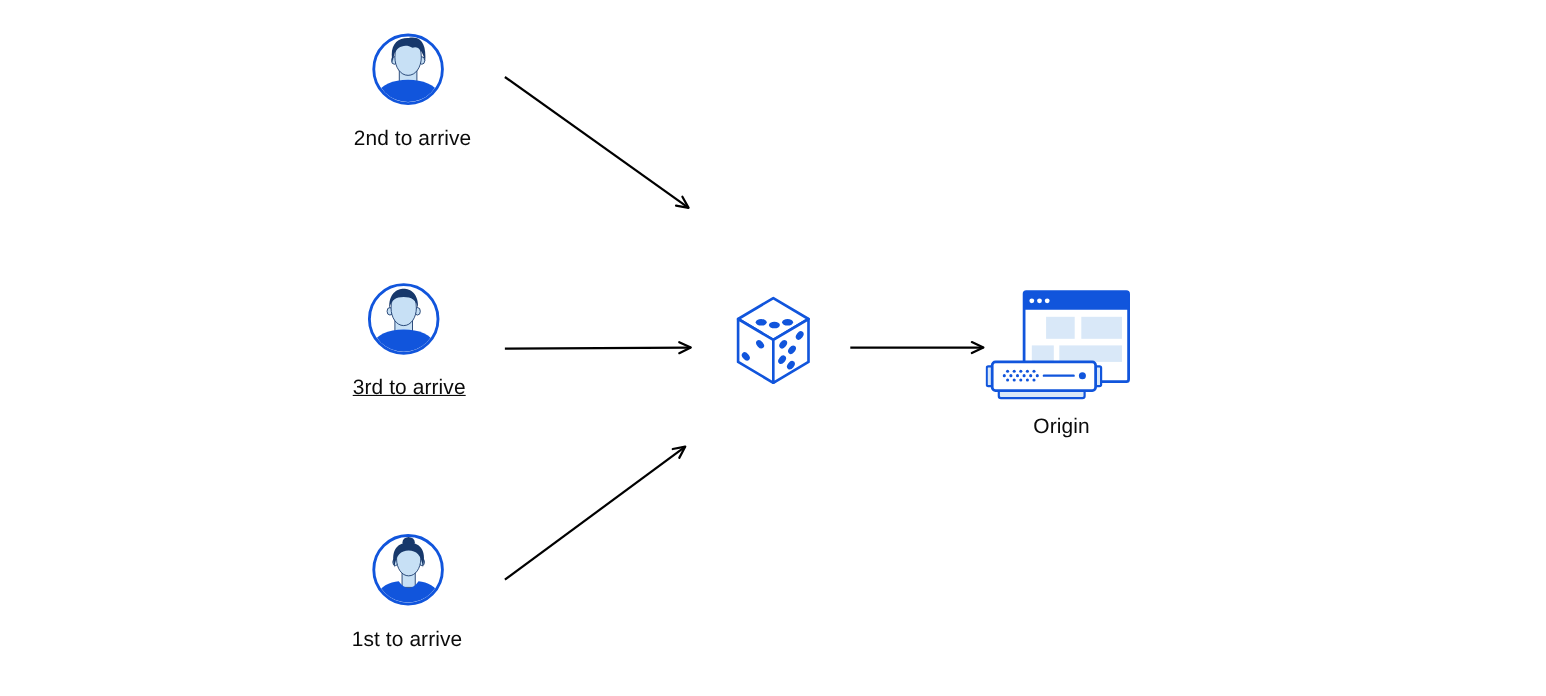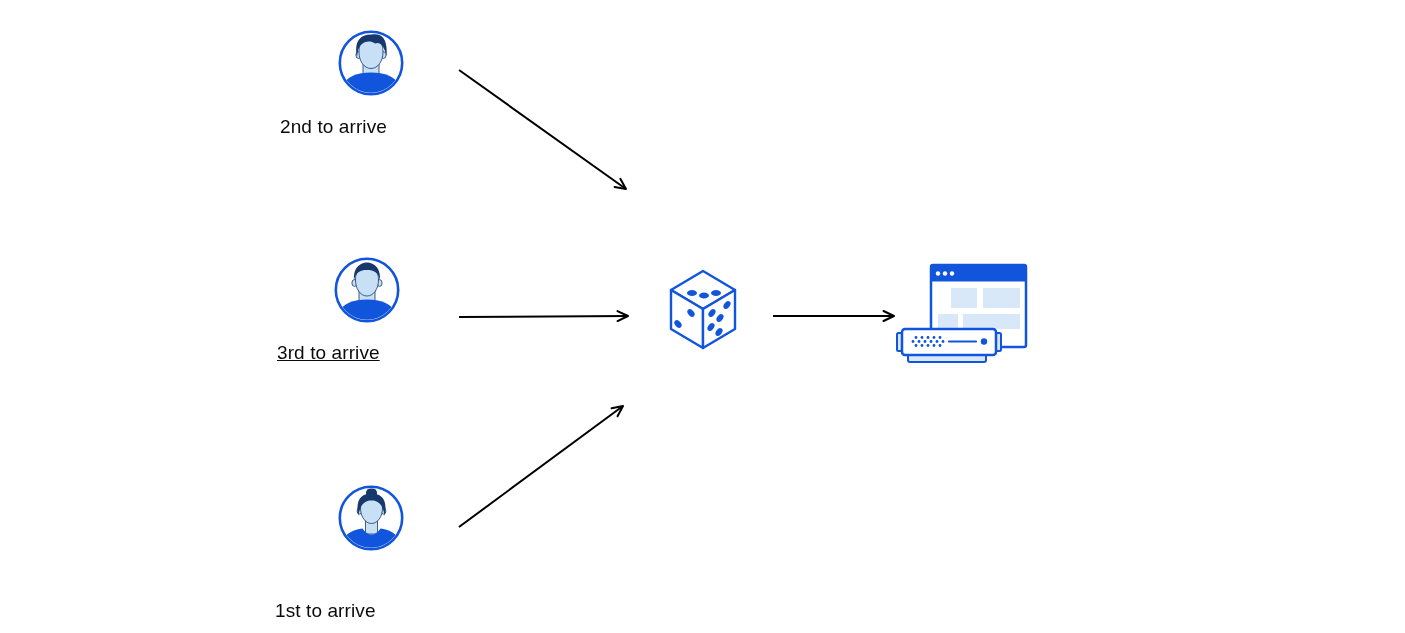--- a/index.html
+++ b/index.html
@@ -12,20 +12,21 @@
     position: relative;
     width: 1405px;
     height: 633px;
     background: #ffffff;
     overflow: hidden;
   }
   .abs { position: absolute; }
   .node-label {
     position: absolute;
     width: 190px;
+    text-align: center;
     font-size: 19px;
     line-height: 22px;
     color: #0b0b0b;
     letter-spacing: 0.1px;
   }
   .arrow-layer {
     position: absolute;
     left: 0; top: 0;
     width: 1405px; height: 633px;
     pointer-events: none;
@@ -100,21 +101,21 @@
         <ellipse cx="33.5" cy="8" rx="5.6" ry="4.8" fill="#17386B"></ellipse>
         <path d="M27.5 32 L39.5 32 L39.5 49 L27.5 49 Z" fill="#C7E0F5" stroke="#17386B" stroke-width="0.8"></path>
         <path d="M0 66 C3.5 50 14 44.5 24.5 43.5 C27.5 47.5 30 49.5 33.5 49.5 C37 49.5 39.5 47.5 42.5 43.5 C53 44.5 62.5 50 66 66 Z" fill="#1155DC"></path>
         <ellipse cx="21.5" cy="26" rx="2.4" ry="3.2" fill="#C7E0F5" stroke="#17386B" stroke-width="0.8"></ellipse>
         <ellipse cx="45.5" cy="26" rx="2.4" ry="3.2" fill="#C7E0F5" stroke="#17386B" stroke-width="0.8"></ellipse>
         <path d="M22.5 23 C22.5 13 27 10.5 33.5 10.5 C40 10.5 44.5 13 44.5 23 C44.5 31.5 39.8 38.5 33.5 38.5 C27.2 38.5 22.5 31.5 22.5 23 Z" fill="#C7E0F5" stroke="#17386B" stroke-width="0.8"></path>
         <path d="M20.5 31 C16.5 13 25 8.5 33.5 8.5 C42 8.5 50.5 13 46.5 31 C45 19.5 40.5 15.5 33.5 15.5 C26.5 15.5 22 19.5 20.5 31 Z" fill="#17386B"></path>
       </g>
     </svg>
   </div>
-  <div class="node-label" style="left:275px; top:600px;">1st to arrive</div>
+  <div class="node-label" style="left:275px; top:571px;">1st to arrive</div>
 
   <div class="abs" style="left:667px; top:268px;">
     <svg width="72" height="86" viewBox="0 0 72 86">
       <g stroke="#1155DC" stroke-width="2.4" stroke-linejoin="round" fill="#ffffff">
         <path d="M36 3 L68 22 L36 41 L4 22 Z"></path>
         <path d="M4 22 L36 41 L36 80 L4 61 Z"></path>
         <path d="M68 22 L36 41 L36 80 L68 61 Z"></path>
       </g>
       <g fill="#1155DC">
 
@@ -170,14 +171,15 @@
             <circle cx="26" cy="87.5" r="1.4"></circle>
             <circle cx="32" cy="87.5" r="1.4"></circle>
             <circle cx="38" cy="87.5" r="1.4"></circle>
             <circle cx="44" cy="87.5" r="1.4"></circle>
         </g>
         <line x1="53" y1="83.5" x2="80" y2="83.5" stroke="#1155DC" stroke-width="2.2" stroke-linecap="round"></line>
         <circle cx="88" cy="83.5" r="3.2" fill="#1155DC"></circle>
       </g>
     </svg>
   </div>
+  <div class="node-label" style="left:870px; top:378px;">Origin</div>
 
 </div>
 
 </body></html>

